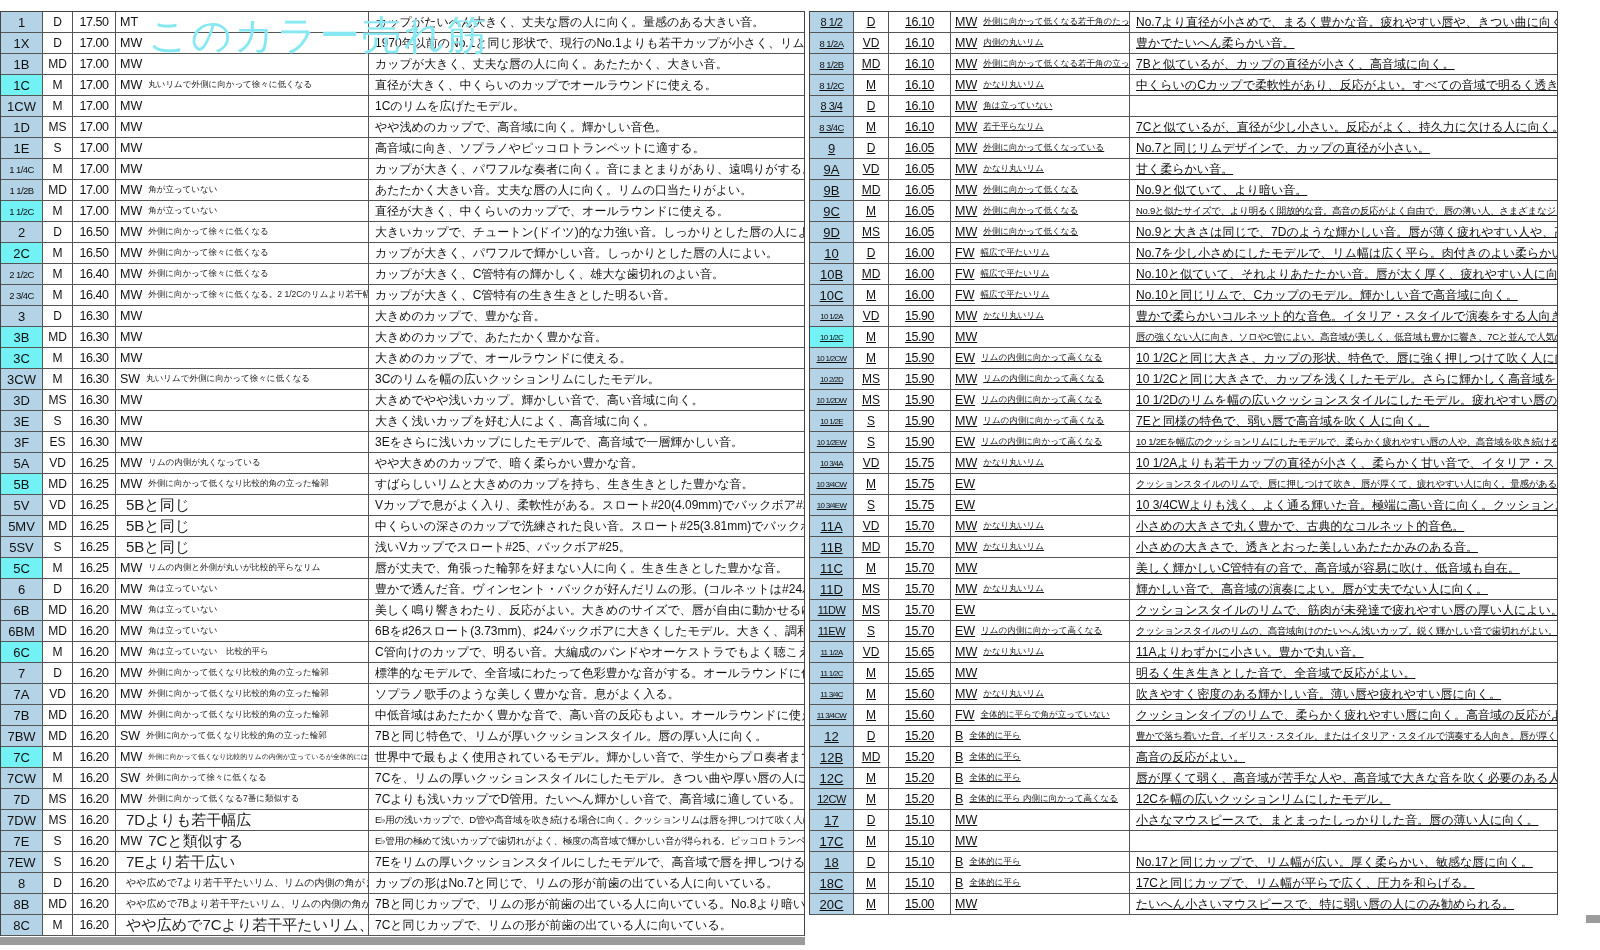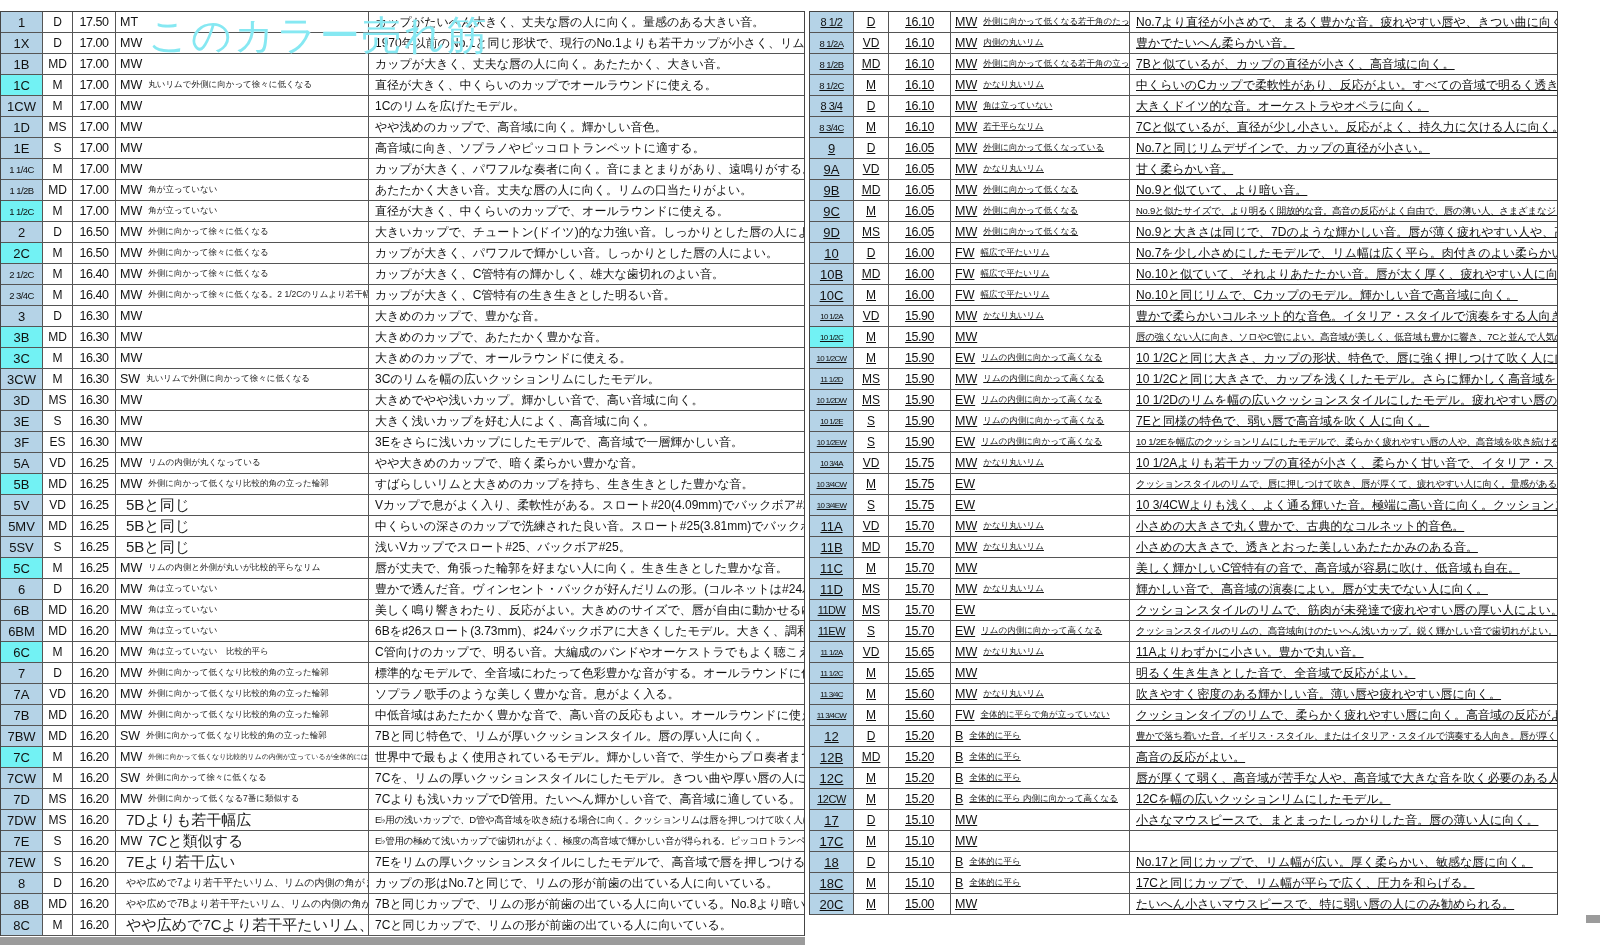--- a/index.html
+++ b/index.html
@@ -540,21 +540,20 @@
     <div class="c cdesc">中くらいのCカップで柔軟性があり、反応がよい。すべての音域で明るく透きとおった音。</div>
   </div>
     <div class="row">
     <div class="c cm sm">8 3/4</div>
     <div class="c cd">D</div>
     <div class="c cdia">16.10</div>
     <div class="c crim">
       <span class="rimcode">MW</span>
       <span class="rimnote">角は立っていない</span>
     </div>
-    <div class="c cdesc">大きくドイツ的な音。オーケストラやオペラに向く。</div>
   </div>
     <div class="row">
     <div class="c cm xs">8 3/4C</div>
     <div class="c cd">M</div>
     <div class="c cdia">16.10</div>
     <div class="c crim">
       <span class="rimcode">MW</span>
       <span class="rimnote">若干平らなリム</span>
     </div>
     <div class="c cdesc">7Cと似ているが、直径が少し小さい。反応がよく、持久力に欠ける人に向く。</div>
@@ -663,21 +662,21 @@
     <div class="c cm xxs">10 1/2CW</div>
     <div class="c cd">M</div>
     <div class="c cdia">15.90</div>
     <div class="c crim">
       <span class="rimcode">EW</span>
       <span class="rimnote">リムの内側に向かって高くなる</span>
     </div>
     <div class="c cdesc">10 1/2Cと同じ大きさ、カップの形状、特色で、唇に強く押しつけて吹く人に向くクッションリム。</div>
   </div>
     <div class="row">
-    <div class="c cm xxs">11 1/2D</div>
+    <div class="c cm xxs">10 2/2D</div>
     <div class="c cd">MS</div>
     <div class="c cdia">15.90</div>
     <div class="c crim">
       <span class="rimcode">MW</span>
       <span class="rimnote">リムの内側に向かって高くなる</span>
     </div>
     <div class="c cdesc">10 1/2Cと同じ大きさで、カップを浅くしたモデル。さらに輝かしく高音域を吹く人に向く。</div>
   </div>
     <div class="row">
     <div class="c cm xxs">10 1/2DW</div>

